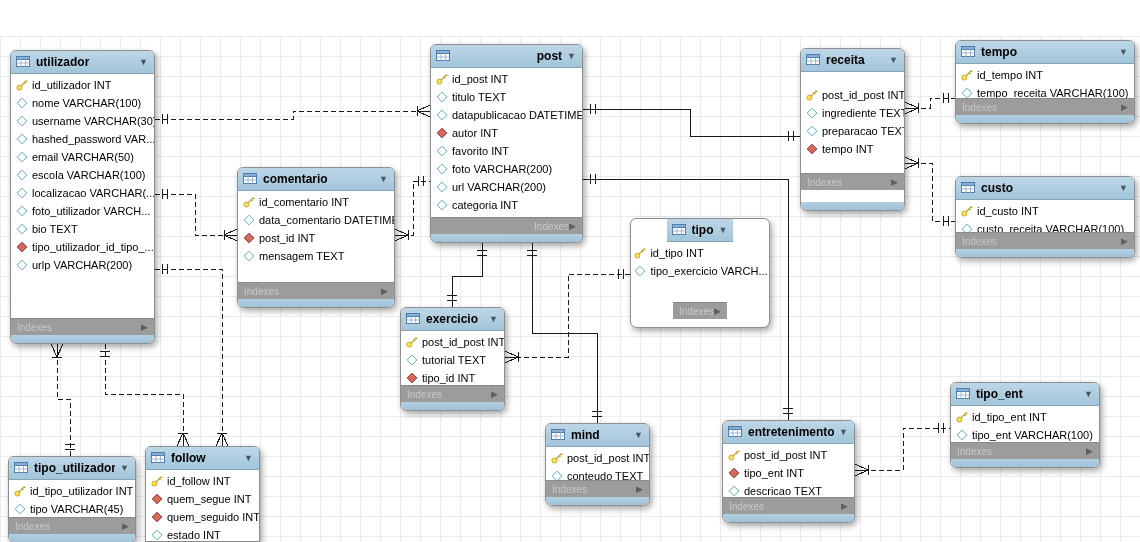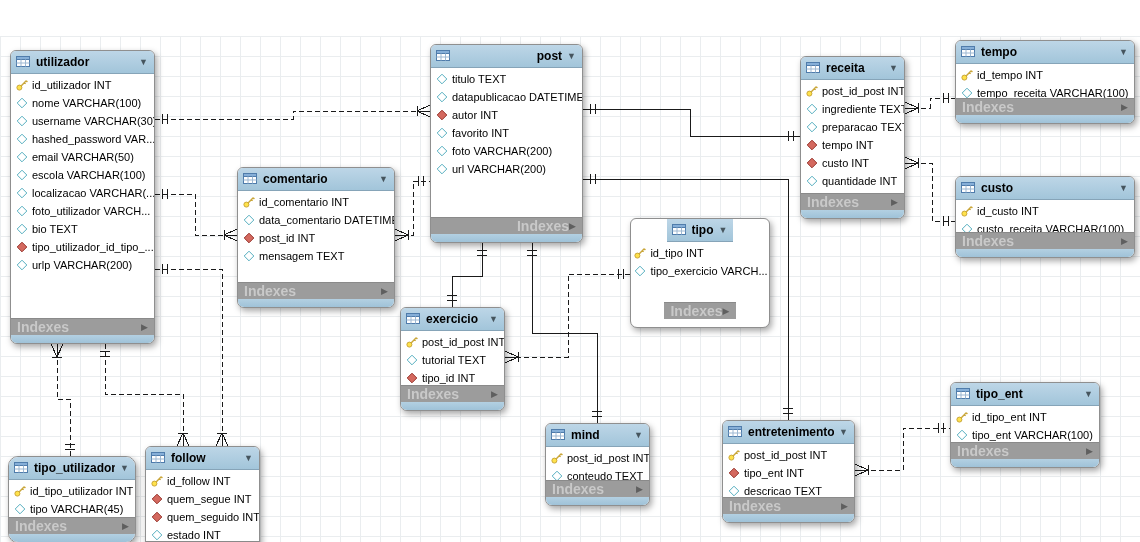--- a/index.html
+++ b/index.html
@@ -29,21 +29,21 @@
   .table-body{flex:1 1 auto;background:#fff;padding-top:2px;overflow:hidden;}
   .table-row{
     height:18px;display:flex;align-items:center;gap:4px;
     padding:0 3px 0 5px;font-size:11px;color:#000;white-space:nowrap;overflow:hidden;
   }
   .row-icon{flex:0 0 auto;display:flex;align-items:center;}
   .table-footer{
     height:16px;flex:0 0 16px;display:flex;align-items:center;
     background:#9c9c9c;border-top:1px solid #8a8a8a;padding:0 6px;
   }
-  .footer-label{font-size:14px;font-weight:bold;color:#c9c9c9;flex:1 1 auto;}
+  .footer-label{font-size:10px;font-weight:normal;color:#c9c9c9;flex:1 1 auto;}
   .footer-arrow{font-size:9px;color:#5f5f5f;}
   .table-bottombar{height:8px;flex:0 0 8px;background:linear-gradient(#b3d0e2,#9fc2d8);}
 </style>
 </head>
 <body>
 
 <div id="canvas">
   <svg id="connectors" width="1140" height="542" shape-rendering="crispEdges">
       <g>
         <polyline points="155,83 293,83 293,75 430,75" fill="none" stroke="#1a1a1a" stroke-width="1" stroke-dasharray="5,3"></polyline>
@@ -336,20 +336,29 @@
               <path d="M5 3.5 V10.5 M9.5 3.5 V10.5 M0.5 7 H13.5" stroke="#9db8d2" fill="none"></path>
             </svg>
           </span>
           <span class="table-title">post</span>
           <span class="collapse-arrow">▼</span>
         </div>
         <div class="table-body">
           <div class="table-row">
             <span class="row-icon">
               <svg width="12" height="12" viewBox="0 0 12 12">
+                <path d="M4.6 7.4 L10.2 1.8 M10.2 1.8 L11.4 3 M8.4 3.6 L9.6 4.8" stroke="#c9a63a" stroke-width="1.4" fill="none"></path>
+                <circle cx="3.4" cy="8.6" r="2.5" fill="#ffe24a" stroke="#c9a63a"></circle>
+              </svg>
+            </span>
+            <span>id_post INT</span>
+          </div>
+          <div class="table-row">
+            <span class="row-icon">
+              <svg width="12" height="12" viewBox="0 0 12 12">
                 <polygon points="6,1.2 10.8,6 6,10.8 1.2,6" fill="#ffffff" stroke="#55aebf"></polygon>
               </svg>
             </span>
             <span>titulo TEXT</span>
           </div>
           <div class="table-row">
             <span class="row-icon">
               <svg width="12" height="12" viewBox="0 0 12 12">
                 <polygon points="6,1.2 10.8,6 6,10.8 1.2,6" fill="#ffffff" stroke="#55aebf"></polygon>
               </svg>
@@ -381,28 +390,36 @@
             <span>foto VARCHAR(200)</span>
           </div>
           <div class="table-row">
             <span class="row-icon">
               <svg width="12" height="12" viewBox="0 0 12 12">
                 <polygon points="6,1.2 10.8,6 6,10.8 1.2,6" fill="#ffffff" stroke="#55aebf"></polygon>
               </svg>
             </span>
             <span>url VARCHAR(200)</span>
           </div>
-        </div>
-        <div class="table-footer">
-          <span class="footer-label">Indexes</span>
-          <span class="footer-arrow">▶</span>
-        </div>
-        <div class="table-bottombar"></div>
-      </div>
-      <div class="table" style="left: 800px; top: 20px; width: 105px; height: 163px;">
+          <div class="table-row">
+            <span class="row-icon">
+              <svg width="12" height="12" viewBox="0 0 12 12">
+                <polygon points="6,1.2 10.8,6 6,10.8 1.2,6" fill="#ffffff" stroke="#55aebf"></polygon>
+              </svg>
+            </span>
+            <span>categoria INT</span>
+          </div>
+        </div>
+        <div class="table-footer">
+          <span class="footer-label">Indexes</span>
+          <span class="footer-arrow">▶</span>
+        </div>
+        <div class="table-bottombar"></div>
+      </div>
+      <div class="table" style="left: 800px; top: 12px; width: 105px; height: 163px; gap: 12px;">
         <div class="table-header">
           <span class="row-icon">
             <svg width="15" height="12" viewBox="0 0 15 12">
               <rect x="0.5" y="0.5" width="13" height="10" fill="#ffffff" stroke="#4f7cab"></rect>
               <rect x="0.5" y="0.5" width="13" height="3" fill="#86afd8" stroke="#4f7cab"></rect>
               <path d="M5 3.5 V10.5 M9.5 3.5 V10.5 M0.5 7 H13.5" stroke="#9db8d2" fill="none"></path>
             </svg>
           </span>
           <span class="table-title">receita</span>
           <span class="collapse-arrow">▼</span>
@@ -732,21 +749,21 @@
             </span>
             <span>tipo_ent VARCHAR(100)</span>
           </div>
         </div>
         <div class="table-footer">
           <span class="footer-label">Indexes</span>
           <span class="footer-arrow">▶</span>
         </div>
         <div class="table-bottombar"></div>
       </div>
-      <div class="table" style="left: 8px; top: 420px; width: 128px; height: 87px; border-radius: 10px;">
+      <div class="table" style="left: 8px; top: 420px; width: 128px; height: 87px;">
         <div class="table-header">
           <span class="row-icon">
             <svg width="15" height="12" viewBox="0 0 15 12">
               <rect x="0.5" y="0.5" width="13" height="10" fill="#ffffff" stroke="#4f7cab"></rect>
               <rect x="0.5" y="0.5" width="13" height="3" fill="#86afd8" stroke="#4f7cab"></rect>
               <path d="M5 3.5 V10.5 M9.5 3.5 V10.5 M0.5 7 H13.5" stroke="#9db8d2" fill="none"></path>
             </svg>
           </span>
           <span class="table-title">tipo_utilizador</span>
           <span class="collapse-arrow">▼</span>

